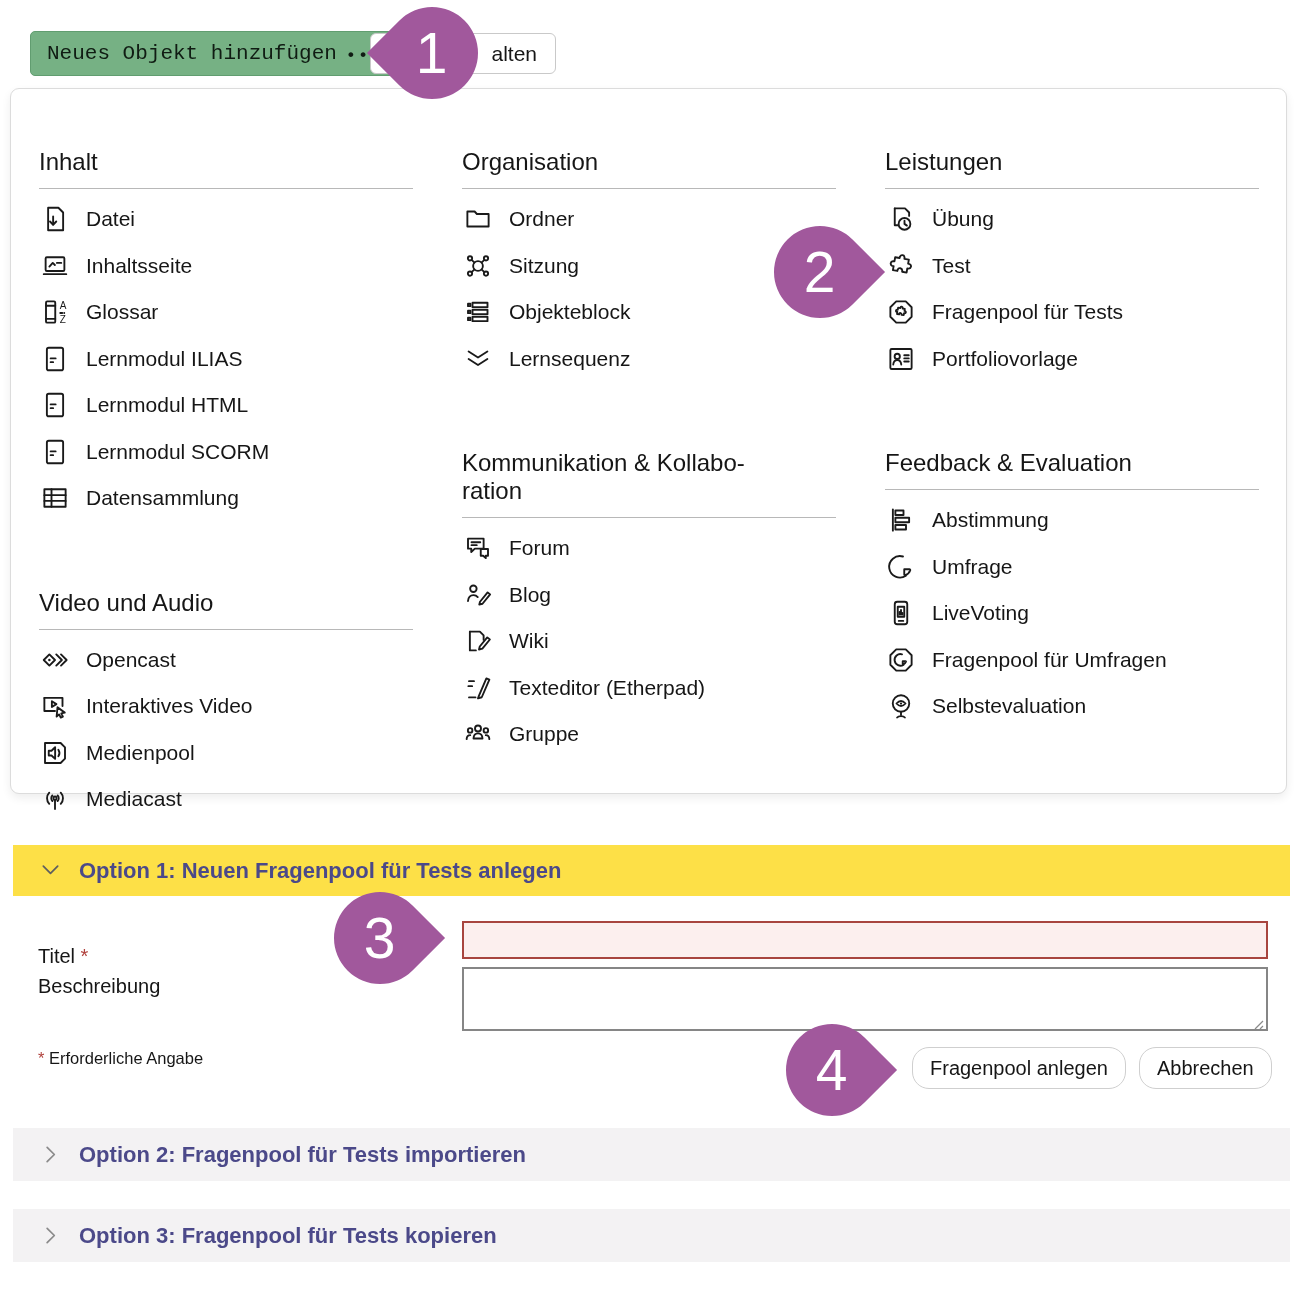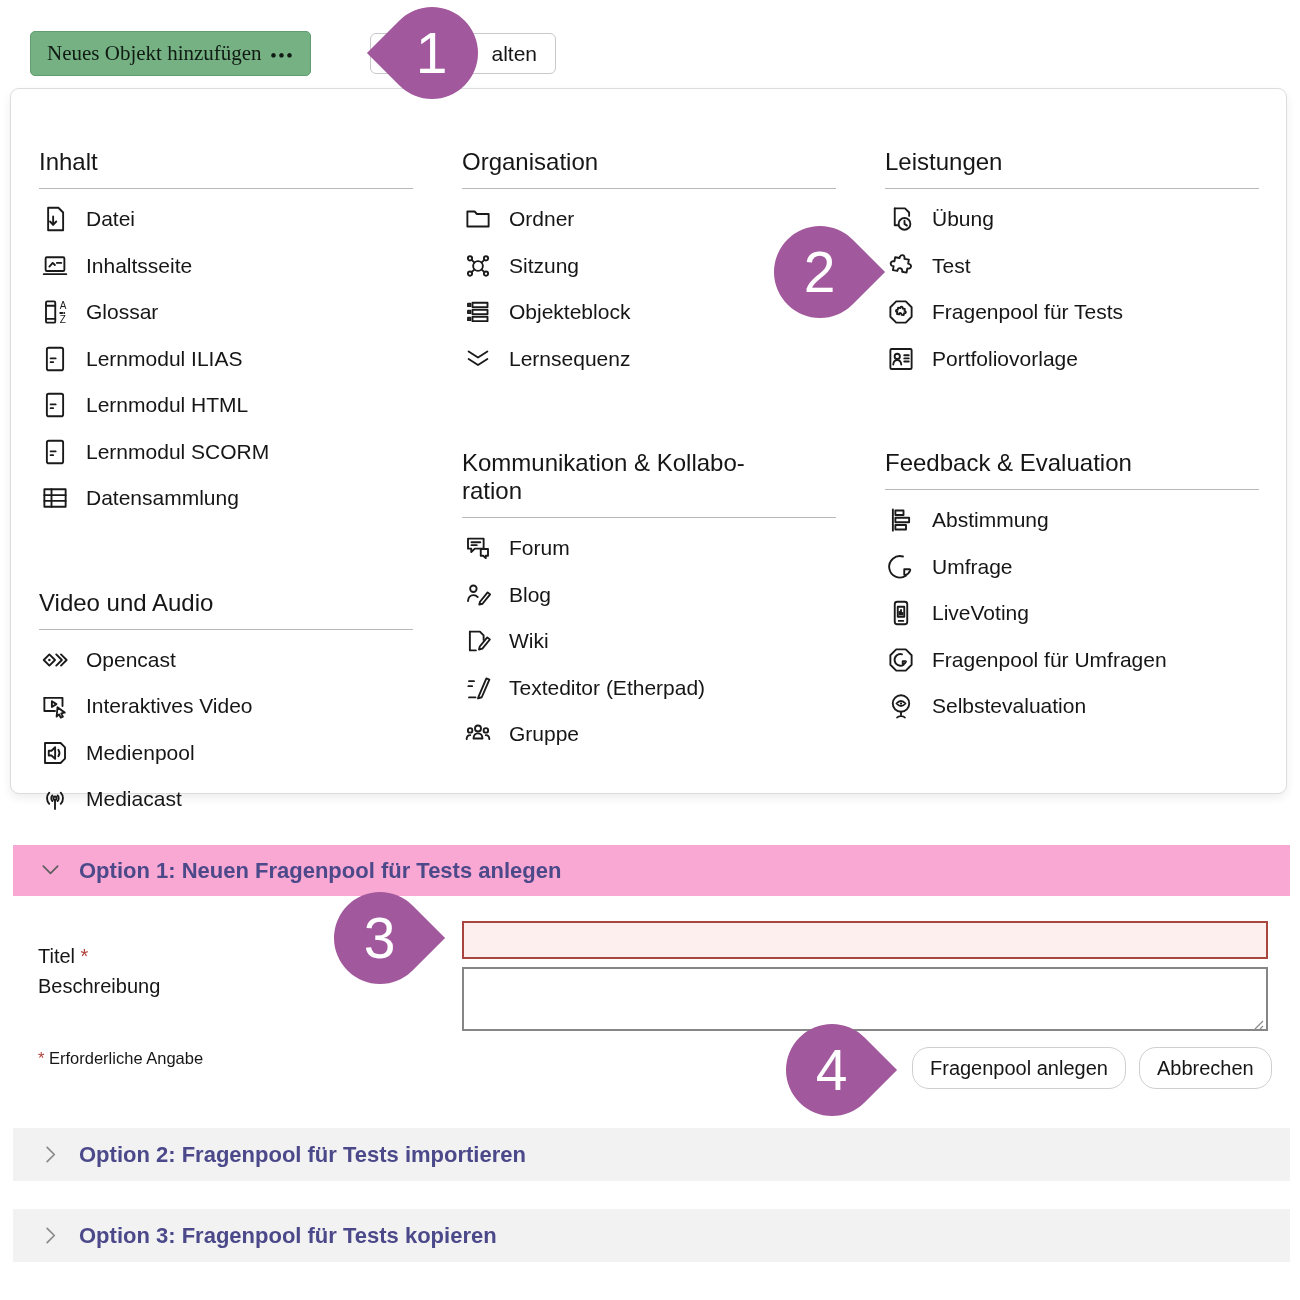--- a/index.html
+++ b/index.html
@@ -2,21 +2,21 @@
 <html lang="de"><head>
 <meta charset="utf-8">
 <style>
   html,body{margin:0;padding:0;background:#fff;}
   body{width:1300px;height:1300px;position:relative;overflow:hidden;
        font-family:"Liberation Sans",sans-serif;color:#161616;}
 
   
   .btn-green{position:absolute;left:30px;top:31px;height:45px;
     background:#76b184;border:1px solid #619d70;border-radius:5px;
-    font-family:Liberation Serif, serif;font-size:21px;color:#101c13;
+    font-family:Liberation Mono, monospace;font-size:21px;color:#101c13;
     display:flex;align-items:center;gap:9px;padding:0 16px;cursor:pointer;}
   .btn-green .dots{font-size:17px;letter-spacing:2px;font-weight:bold;padding-top:4px;}
   .btn-top-white{position:absolute;left:370px;top:33px;width:186px;height:41px;
     background:#fff;border:1px solid #c9c9c9;border-radius:6px;
     font-family:inherit;font-size:21px;color:#161616;
     display:flex;align-items:center;justify-content:flex-end;padding:0 18px 0 0;cursor:pointer;box-sizing:border-box;}
 
   
   .panel{position:absolute;left:10px;top:88px;width:1277px;height:706px;box-sizing:border-box;
     background:#fff;border:1px solid #dcdcdc;border-radius:9px;
@@ -29,21 +29,21 @@
     hyphens:manual;margin-top:33px;-webkit-hyphens:manual;}
   .menu-ul{list-style:none;margin:7px 0 0 0;padding:0;}
   .menu-item{height:46.5px;display:flex;align-items:center;gap:16px;cursor:pointer;}
   .menu-item .mi{width:31px;height:31px;flex:0 0 31px;display:flex;align-items:center;justify-content:center;}
   .menu-item .mi svg{width:30px;height:30px;}
   .menu-item .ml{font-size:21px;}
 
   
   .option-bar{position:absolute;left:13px;width:1277px;box-sizing:border-box;
     display:flex;align-items:center;gap:17px;padding-left:26px;cursor:pointer;}
-  .option1{top:845px;height:51px;background:#f9a8d4;}
+  .option1{top:845px;height:51px;background:#fde047;}
   .option2{top:1128px;height:53px;background:#f3f2f3;}
   .option3{top:1209px;height:53px;background:#f3f2f3;}
   .option-title{color:#4b4989;font-weight:bold;font-size:22px;}
   .chev{width:23px;height:23px;display:flex;}
   .chev svg{width:23px;height:23px;}
 
   
   .lbl{position:absolute;left:38px;font-size:20px;color:#161616;}
   .lbl-titel{top:926px;margin-top:19px;}
   .lbl-beschreibung{top:975px;}

